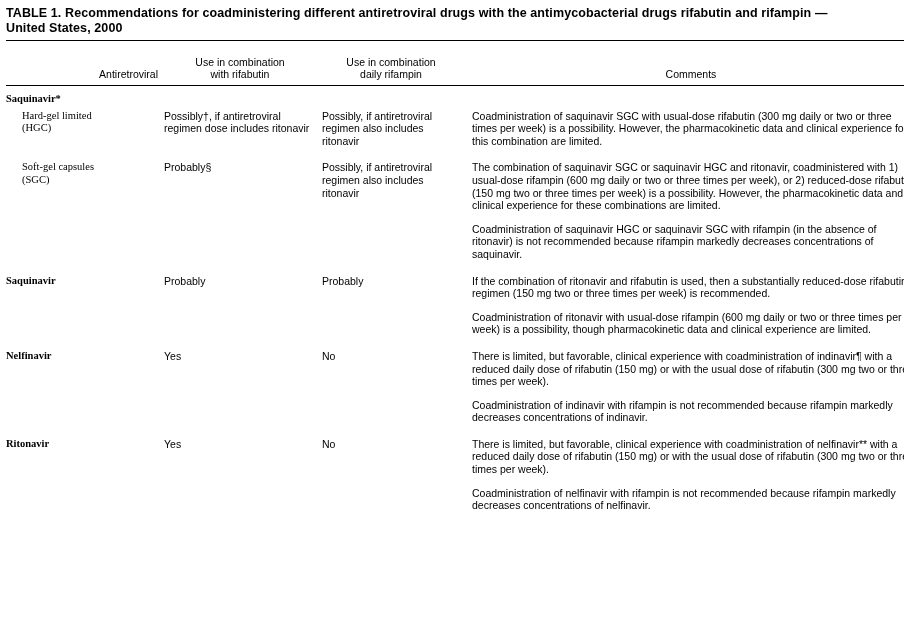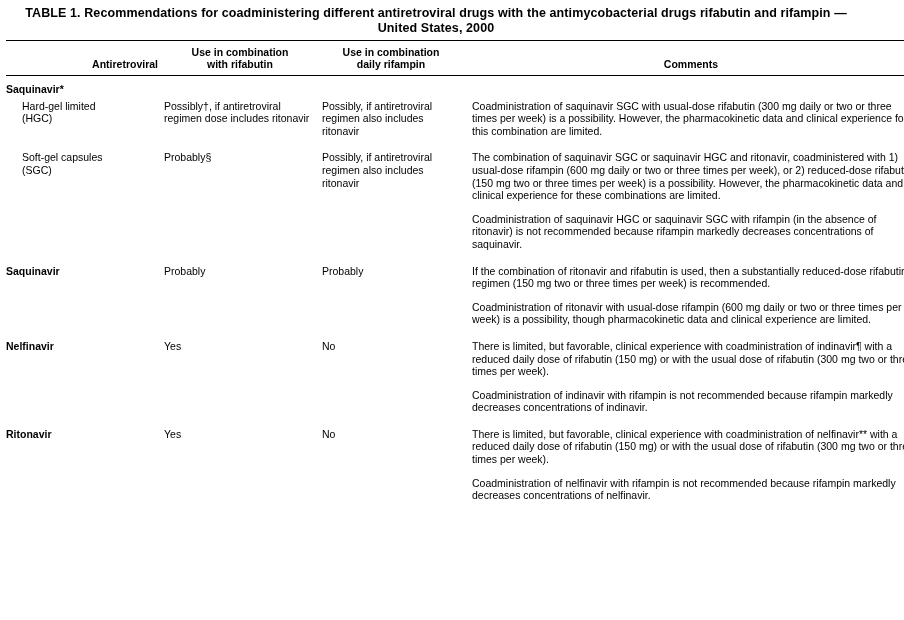--- a/index.html
+++ b/index.html
@@ -21,38 +21,37 @@
     box-sizing: border-box;
     padding: 4px 6px 0 6px;
   }
   .doc-title {
     font-size: 12.5px;
     font-weight: bold;
     line-height: 15px;
     letter-spacing: 0.1px;
     margin: 2px 0 4px 0;
     width: 860px;
-    text-align: center;
   }
   table.main {
     width: 892px;
     border-collapse: collapse;
     table-layout: fixed;
   }
   .rule-top {
     border-top: 1.4px solid #000;
   }
   .rule-bottom {
     border-bottom: 1.1px solid #000;
   }
   thead th {
     font-size: 10.5px;
-    font-weight: bold;
+    font-weight: normal;
     vertical-align: bottom;
-    padding: 5px 4px 5px 2px;
+    padding: 15px 4px 5px 2px;
     line-height: 12px;
   }
   th.col-antiretroviral {
     width: 152px;
     text-align: right;
     padding-left: 0;
   }
   th.col-rifabutin {
     width: 152px;
     text-align: center;
@@ -66,20 +65,21 @@
     text-align: center;
   }
   td {
     font-size: 10.5px;
     line-height: 12.6px;
     vertical-align: top;
     padding: 3px 4px 3px 2px;
   }
   td.c-drug {
     padding-left: 0;
+    font-family: Liberation Serif, serif;
   }
   .drug-name {
     font-weight: bold;
   }
   .drug-indent {
     padding-left: 16px;
   }
   .section-row td {
     padding-top: 7px;
     padding-bottom: 1px;

